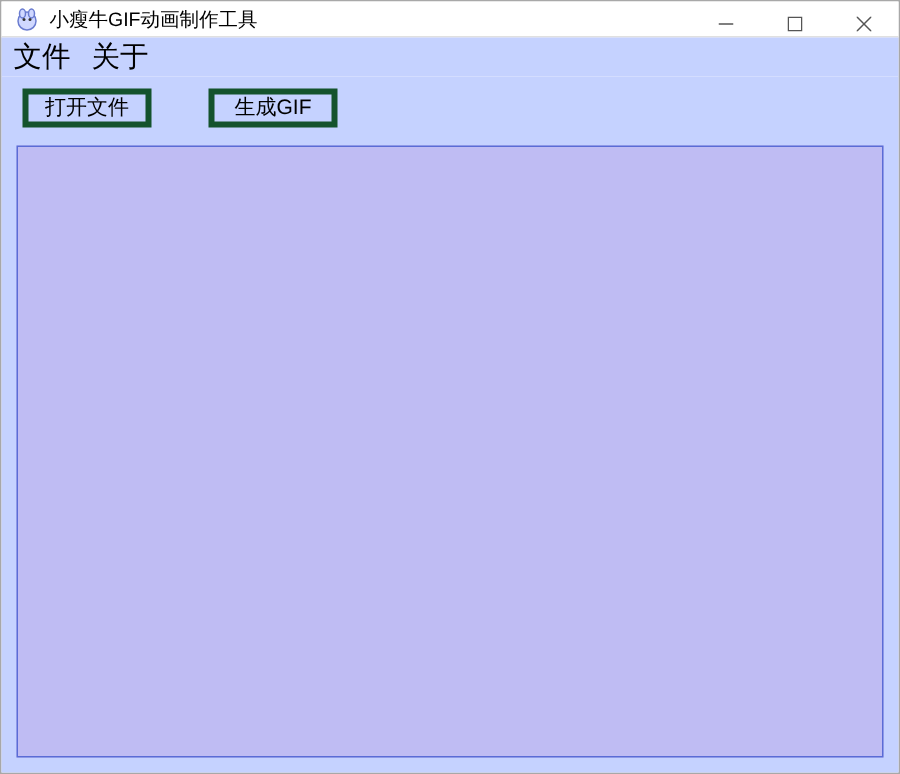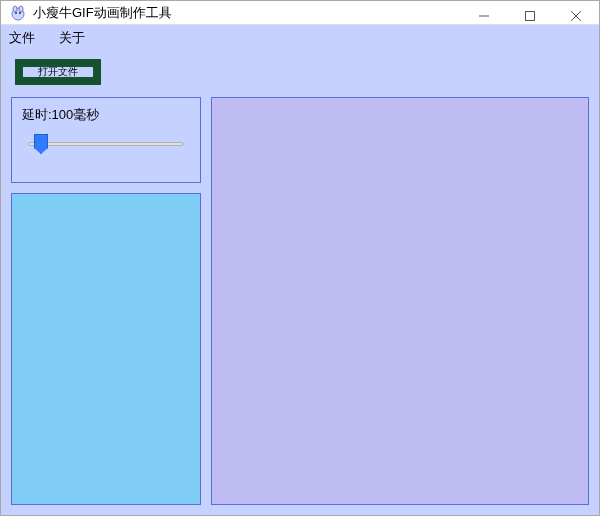--- a/index.html
+++ b/index.html
@@ -48,24 +48,24 @@
     justify-content: center;
     color: #555;
   }
   .winbtn svg { width: 10px; height: 10px; }
   .winbtn.min svg { width: 10px; height: 10px; }
 
   .menubar {
     height: 26px;
     background: #c5d2ff;
     display: flex;
-    align-items: center;
+    align-items: flex-start;
     padding: 0 8px;
-    gap: 24px;
-    font-size: 13px;
+    gap: 14px;
+    font-size: 19px;
     color: #000;
   }
   .menuitem { cursor: default; }
 
   .client {
     flex: 1;
     background: #c5d2ff;
     padding: 8px 10px 10px 10px;
     display: flex;
     flex-direction: column;
@@ -74,25 +74,25 @@
   .toolbar {
     display: flex;
     gap: 38px;
     margin-bottom: 12px;
     margin-left: 4px;
   }
   .btn {
     width: 86px;
     height: 26px;
     background: #c5d2ff;
-    border: 8px solid #14532d;
+    border: 4px solid #14532d;
     display: flex;
     align-items: center;
     justify-content: center;
-    font-size: 10px;
+    font-size: 14px;
     color: #000;
     cursor: default;
   }
   .content {
     flex: 1;
     display: flex;
     gap: 10px;
   }
   .leftcol {
     width: 190px;
@@ -183,30 +183,21 @@
   </div>
 
   <div class="menubar">
     <span class="menuitem">文件</span>
     <span class="menuitem">关于</span>
   </div>
 
   <div class="client">
     <div class="toolbar">
       <div class="btn">打开文件</div>
+      <div class="btn">生成GIF</div>
     </div>
 
     <div class="content">
-      <div class="leftcol">
-        <div class="delay-panel">
-          <div class="delay-label">延时:100毫秒</div>
-          <div class="slider-wrap">
-            <div class="slider-track"></div>
-            <div class="slider-thumb"></div>
-          </div>
-        </div>
-        <div class="thumb-panel"></div>
-      </div>
       <div class="preview-panel"></div>
     </div>
   </div>
 
 </div>
 
 </body></html>

